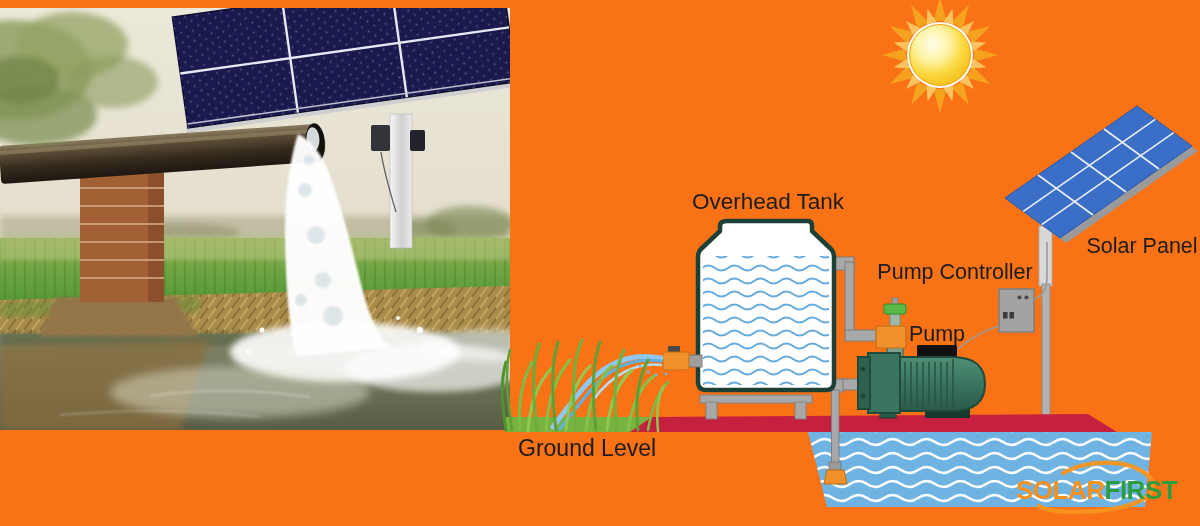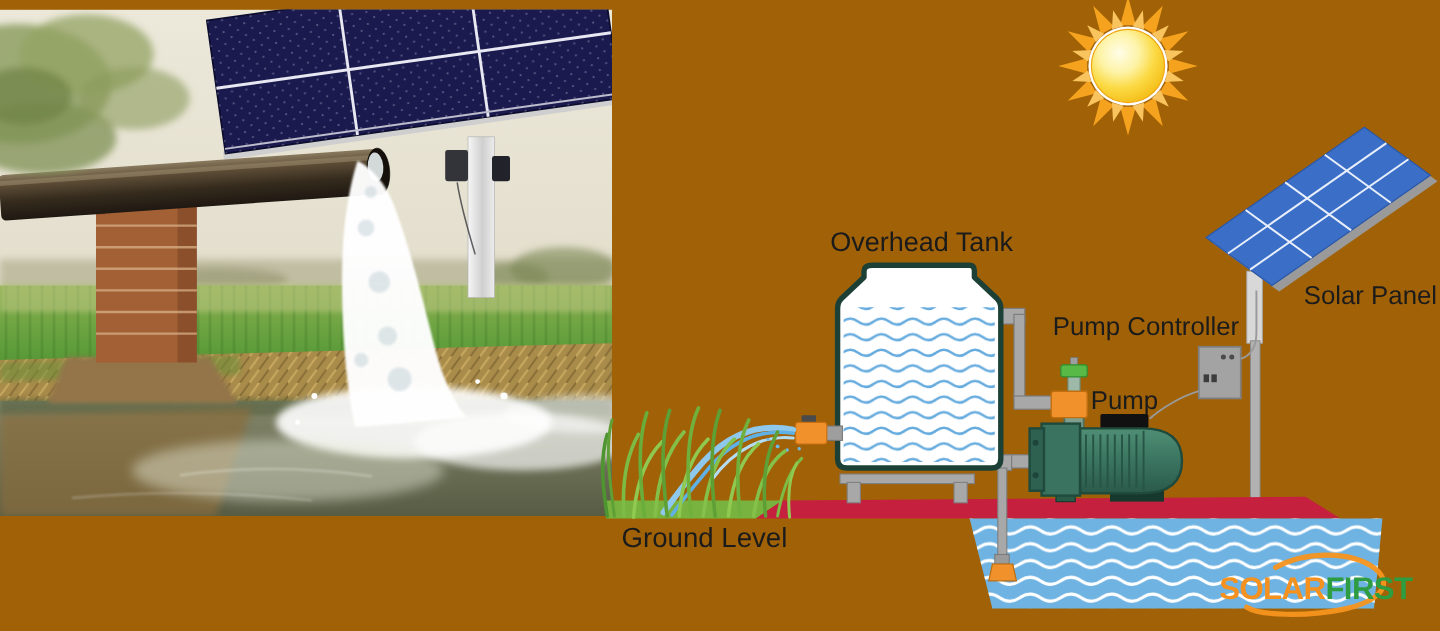--- a/index.html
+++ b/index.html
@@ -1,16 +1,16 @@
 <!DOCTYPE html>
 <html><head>
 <meta charset="utf-8">
 <style>
   html,body{margin:0;padding:0;background:#fff;}
-  .canvas{position:relative;width:1200px;height:526px;background:#a16207;overflow:hidden;
+  .canvas{position:relative;width:1200px;height:526px;background:#f97316;overflow:hidden;
           font-family:"Liberation Sans",sans-serif;}
   svg{position:absolute;left:0;top:0;display:block;}
   text{font-family:"Liberation Sans",sans-serif;fill:#1b1b1b;}
 </style>
 </head>
 <body>
 
 <div class="canvas">
 <svg width="1200" height="526" viewBox="0 0 1200 526">
   <defs>

